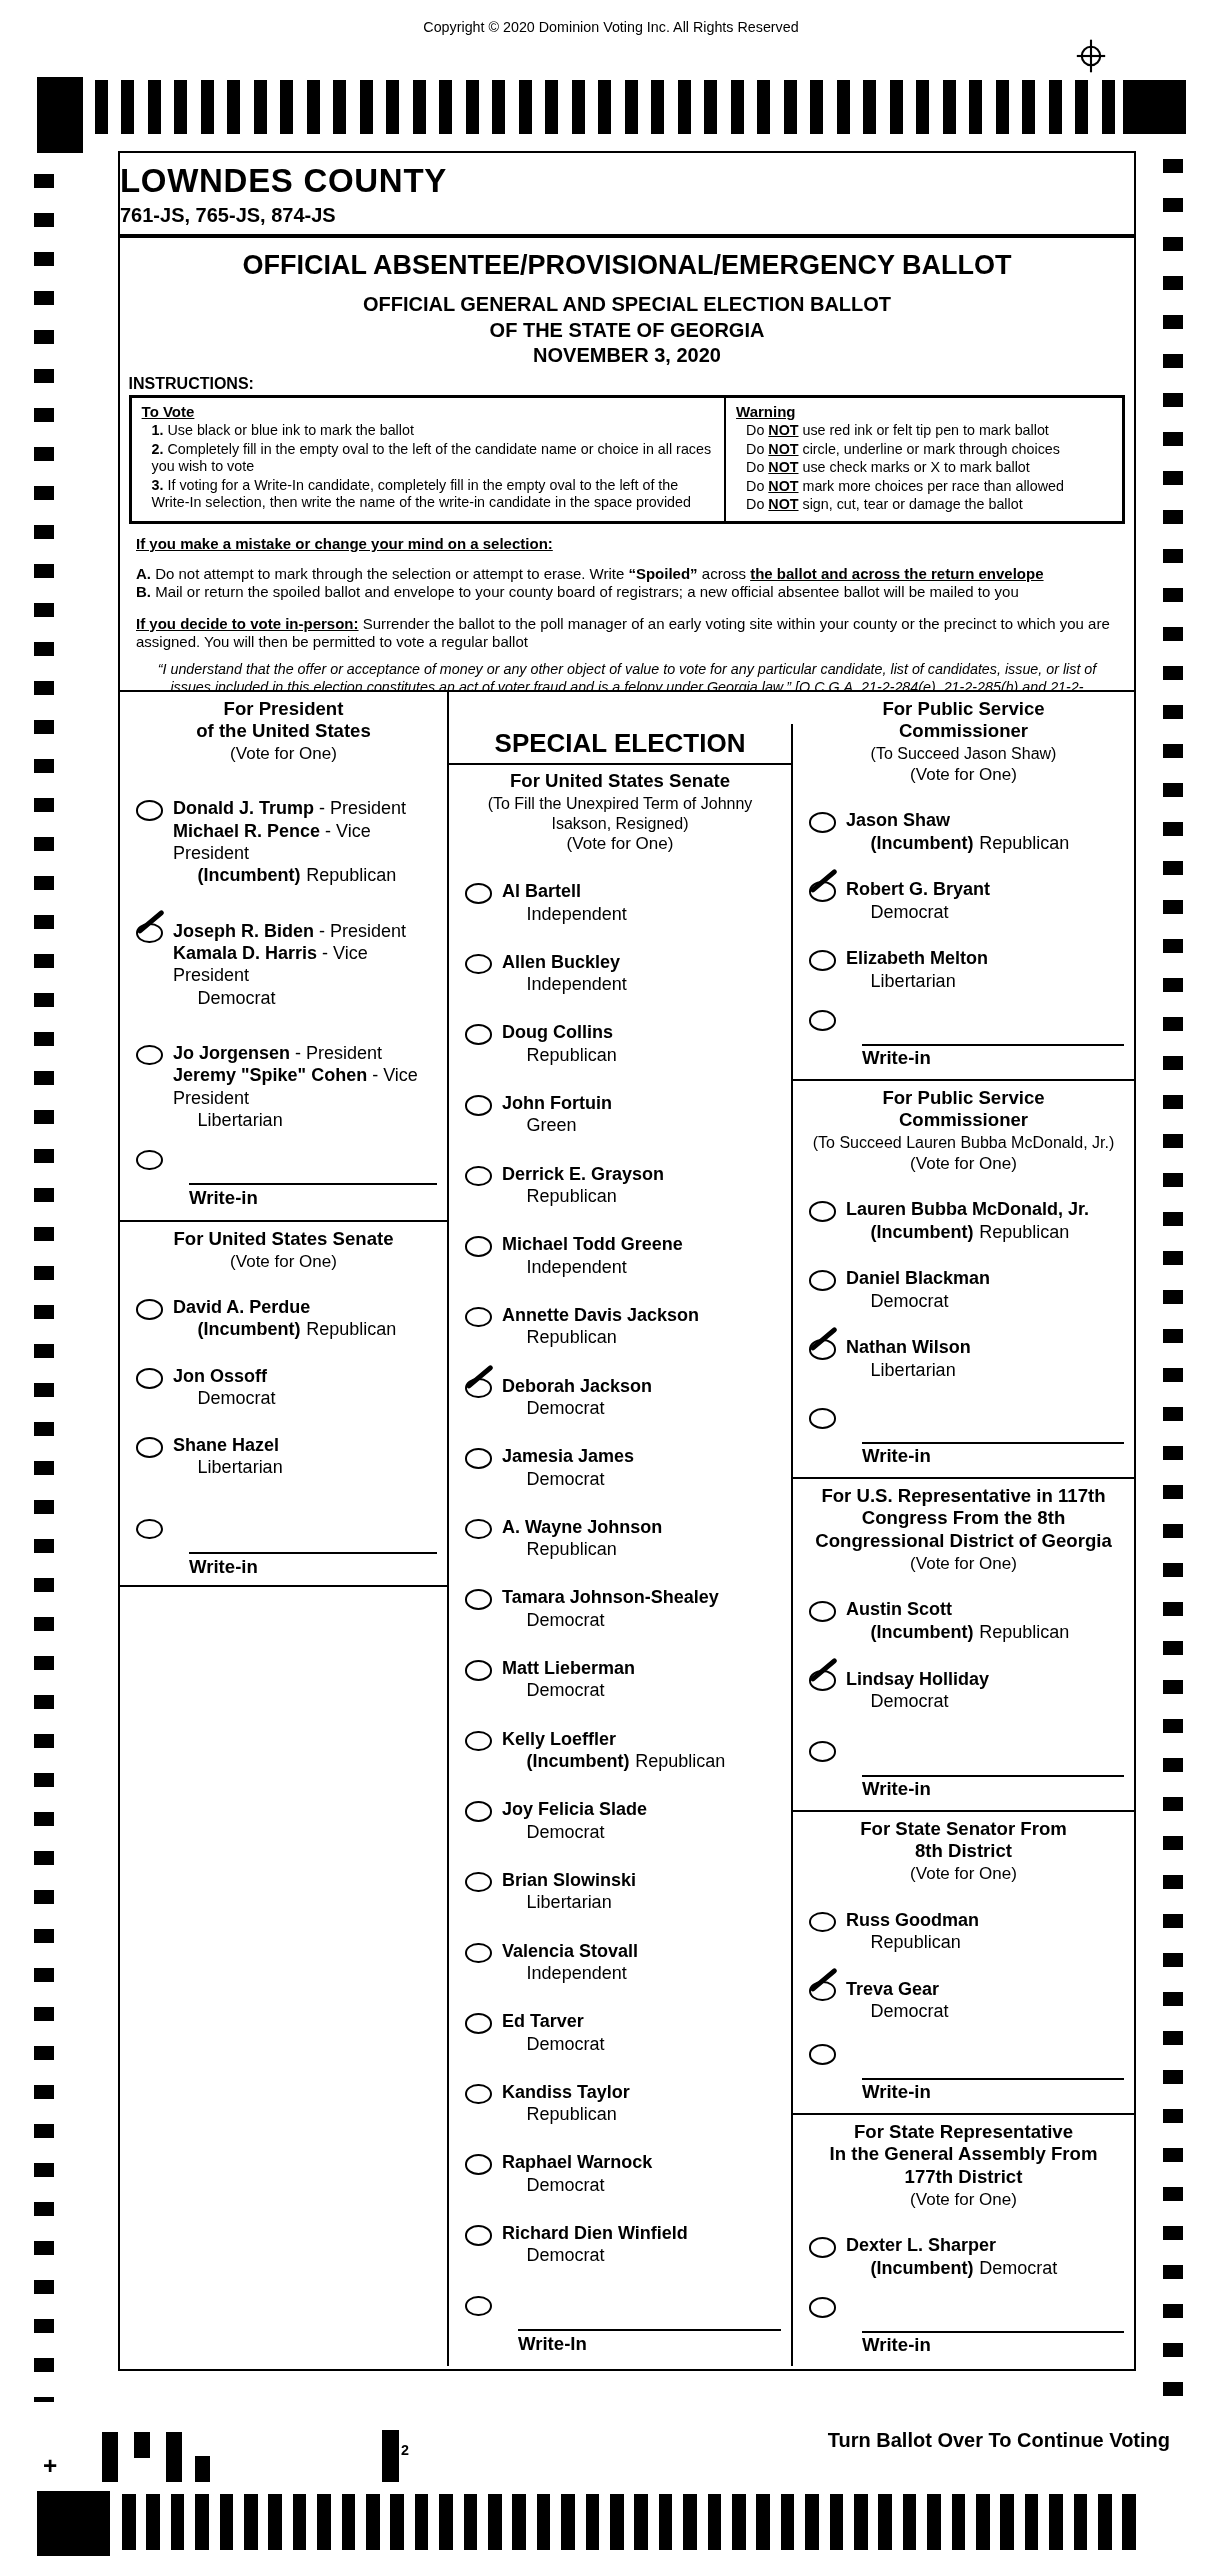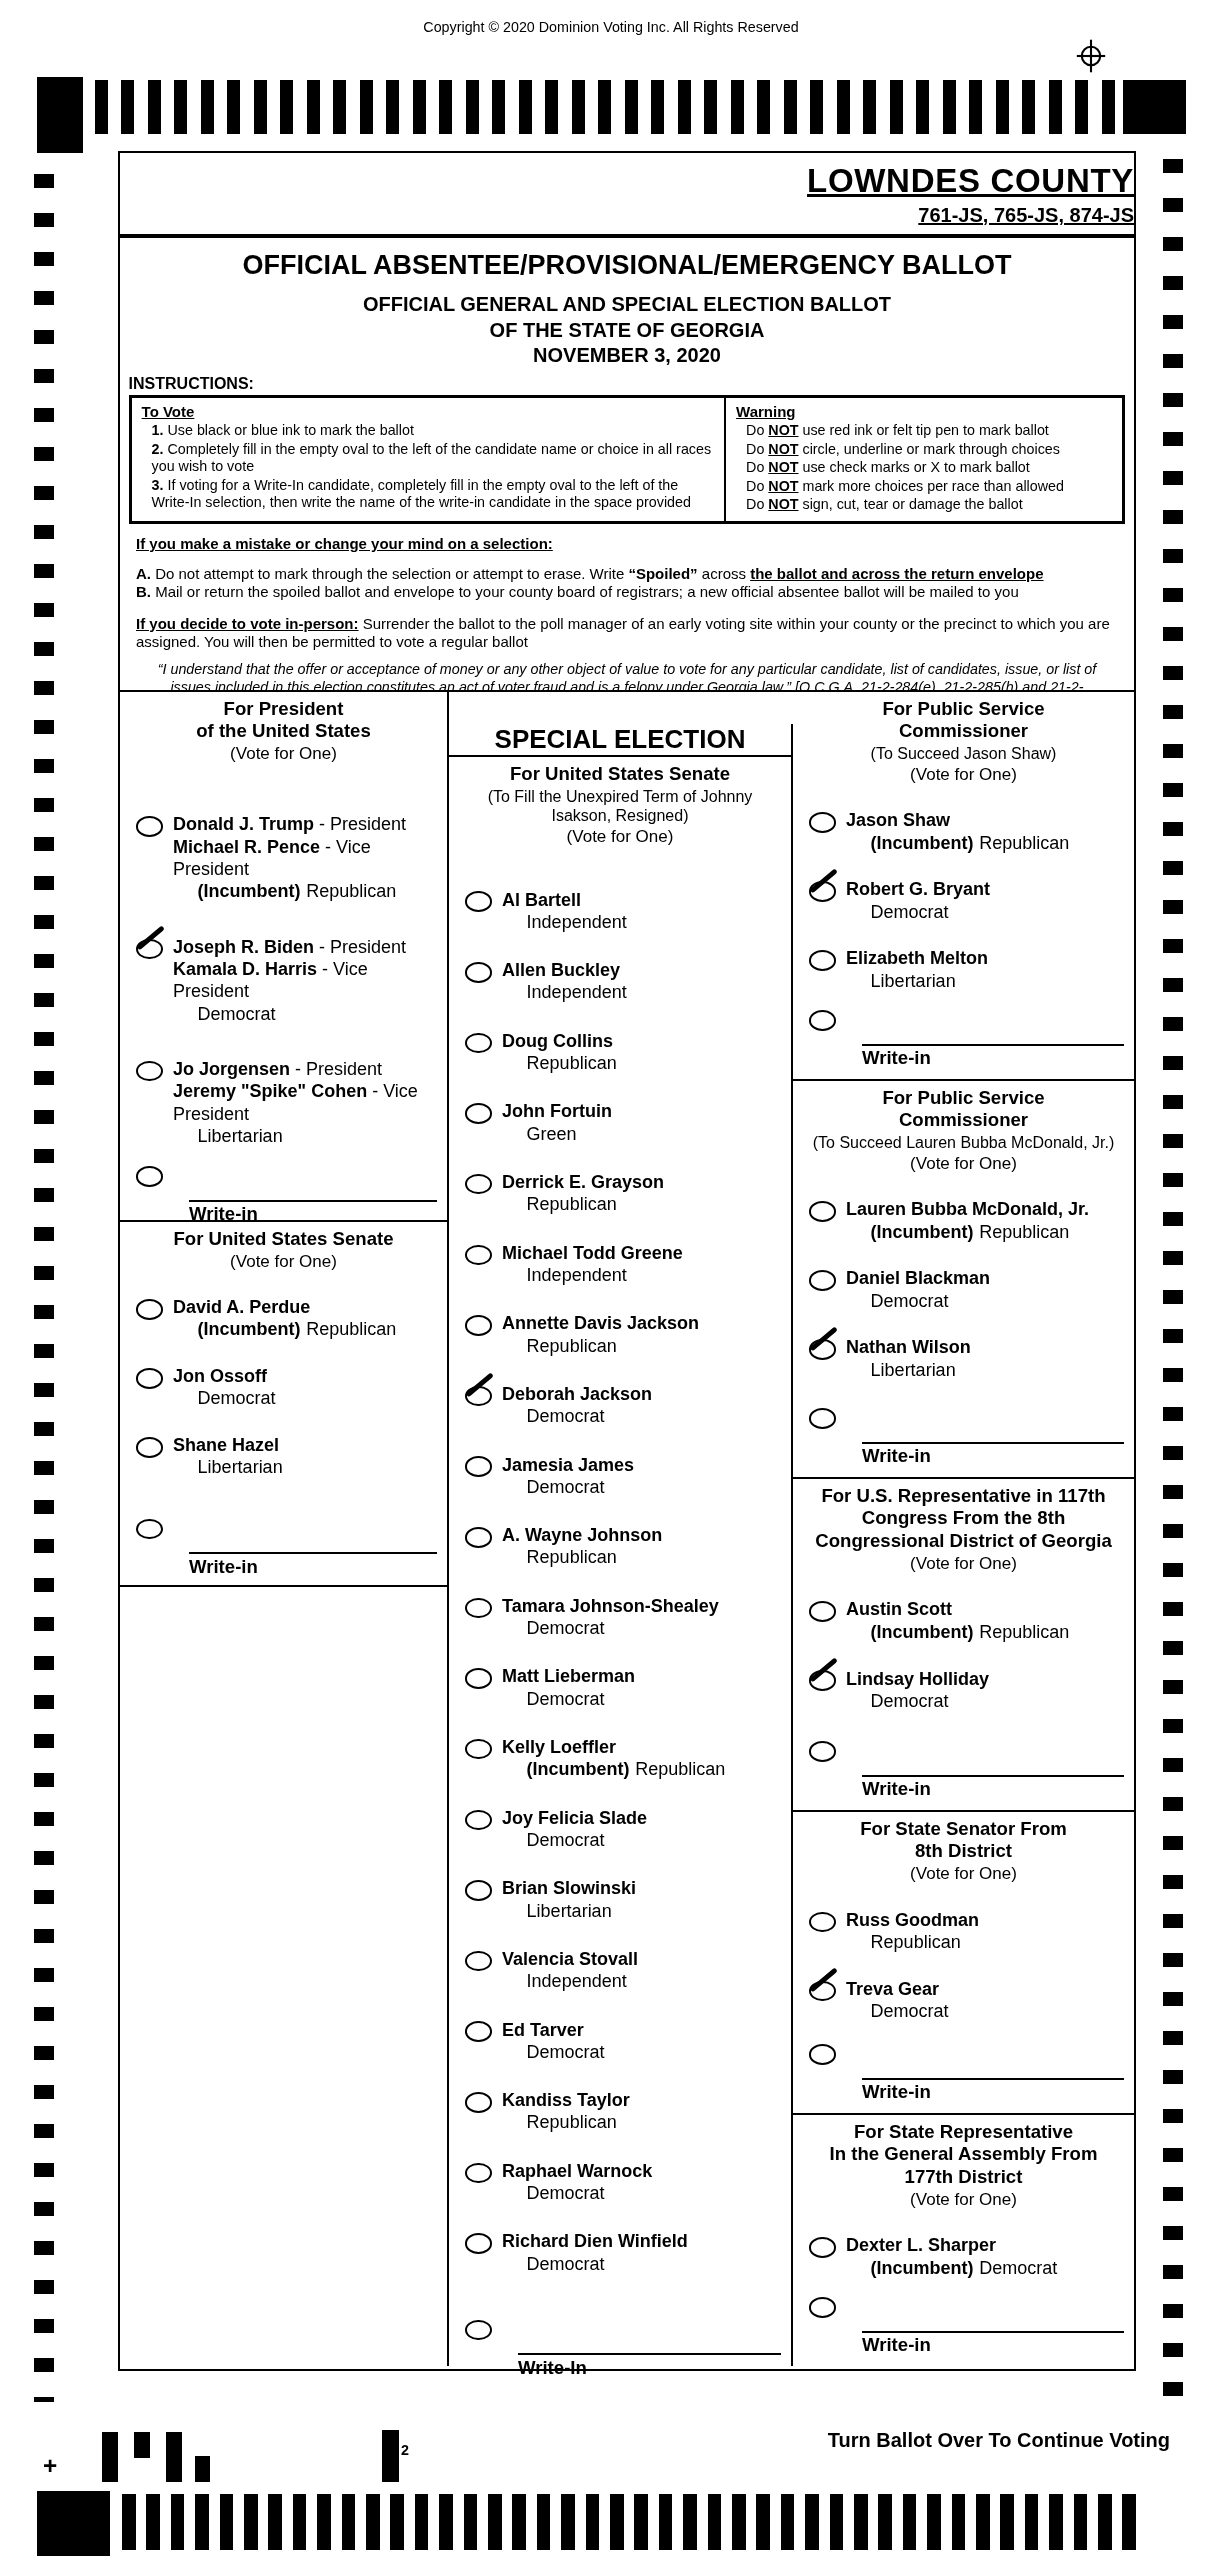--- a/index.html
+++ b/index.html
@@ -30,21 +30,21 @@
   .stubdigit{left:401px;top:2442px;font-size:14.3px;font-weight:bold;}
   .turnover{right:52px;top:2429px;font-size:20px;font-weight:bold;white-space:nowrap;}
   .bb-big{left:37px;top:2491px;width:73px;height:65px;background:#000;position:absolute;}
   .bb-bars{left:122px;top:2494px;width:1025px;height:56px;position:absolute;
       background:repeating-linear-gradient(90deg,#000 0 13.6px,transparent 13.6px 24.4px);}
 
   
   .main-box{left:118px;top:151px;width:1018px;height:2220px;border:2.9px solid #000;
       box-sizing:border-box;display:flex;flex-direction:column;}
   .header-area{height:537px;overflow:hidden;}
-  .county{ text-align:right;border-bottom:4.3px solid #000;padding:8.6px 0 7.2px;text-decoration:underline;}
+  .county{ text-align:left;border-bottom:4.3px solid #000;padding:8.6px 0 7.2px;}
   .county-title{font-size:33px;font-weight:bold;letter-spacing:0.7px;}
   .county-codes{font-size:20px;font-weight:bold;margin-top:4.3px;}
   .ballot-type{text-align:center;font-size:27px;font-weight:bold;margin-top:11.5px;}
   .etitle{text-align:center;font-size:20px;font-weight:bold;line-height:1.28;margin-top:11.5px;}
   .instr-label{font-size:16px;font-weight:bold;margin:5.7px 0 2.9px 8.6px;}
   .instr-box{border:3.6px solid #000;margin:0 8.6px;display:flex;font-size:14.3px;line-height:1.2;}
   .tovote{width:60%;border-right:2.9px solid #000;padding:4.3px 10px 7.2px;box-sizing:border-box;}
   .warning{width:40%;padding:4.3px 10px 7.2px;box-sizing:border-box;}
   .instr-title{font-size:15px;font-weight:bold;text-decoration:underline;}
   .tovote p,.warning p{margin:1.4px 0 0 10px;}
@@ -80,21 +80,21 @@
         margin-top:2.9px;position:relative;background:#fff;}
   .oval.marked::after{content:"";position:absolute;left:0px;top:5.7px;width:33px;height:5px;
         background:#000;border-radius:2.9px;transform:rotate(-40deg);transform-origin:left center;}
   .pres .cand{margin-top:33px;}
   .writein{margin-top:auto;}
   .writein .cand{margin-top:0;margin-bottom:13px;}
   .wi-box{border-top:2.2px solid #000;margin:0 10px 0 69px;}
   .wi-label{font-weight:bold;font-size:18.6px;padding:1.4px 0 7.2px;}
   .mid-banner{height:80px;border-bottom:2.2px solid #000;display:flex;align-items:center;
         justify-content:center;font-size:26px;font-weight:bold;}
-  .col-mid .contest,.col-left .pres{padding-bottom:4.3px;gap:16px;}
+  .col-mid .contest,.col-left .pres{padding-bottom:4.3px;}
   .col-mid .cand{margin-top:26px;}
   .col-right .contest{padding-bottom:2.9px;}
   .h-pres{height:528px;}
   .h-sen{height:367px;border-top:2.2px solid #000;border-bottom:2.9px solid #000;}
   .h-psc1{height:389px;}
   .h-psc2{height:398px;}
   .h-usrep{height:333px;}
   .h-ssen{height:303px;}
   .h-srep{flex:1;}
   .spacer{flex:1;}

